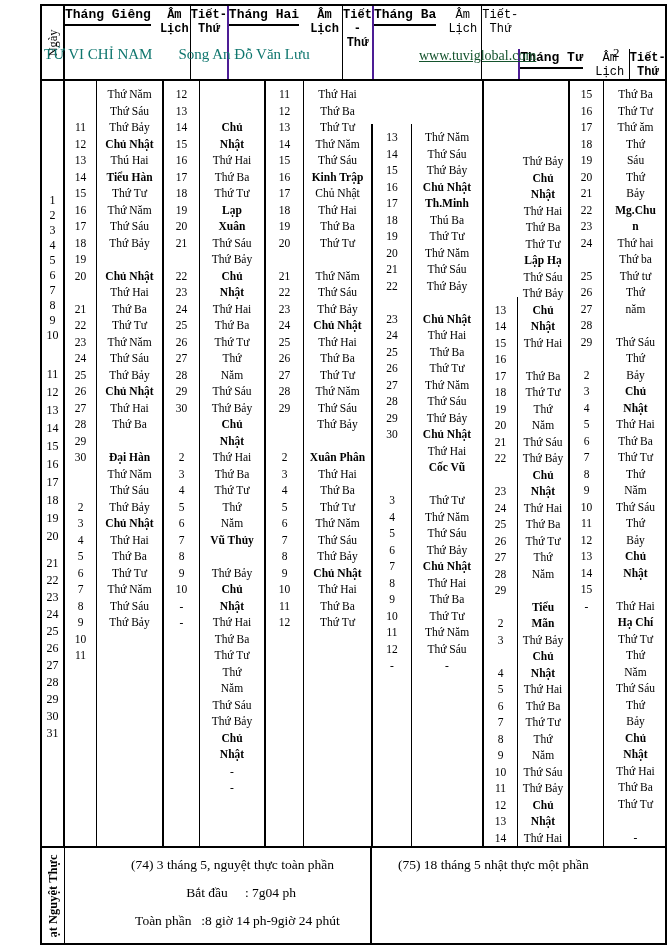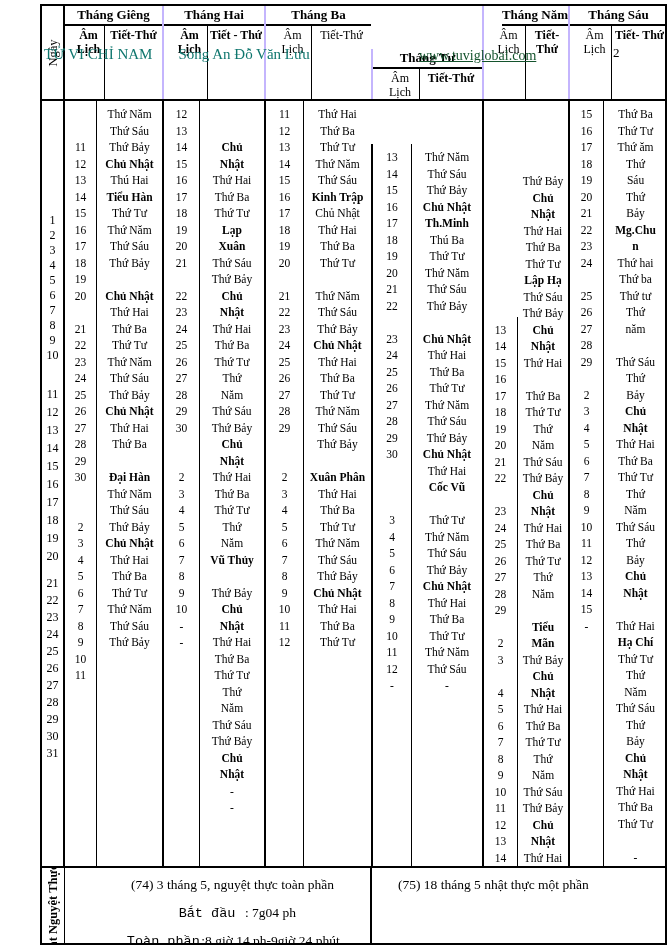--- a/index.html
+++ b/index.html
@@ -5,22 +5,22 @@
   html,body{margin:0;padding:0;background:#fff;}
   .page{position:relative;width:669px;height:947px;background:#fff;overflow:hidden;
         font-family:"Liberation Serif",serif;color:#000;}
   .cal{position:absolute;left:40px;top:4px;width:627px;height:941px;border:2px solid #000;
        box-sizing:border-box;display:flex;flex-direction:column;overflow:hidden;}
   
   .hdr{display:flex;flex:0 0 64px;border-bottom:2px solid #000;}
   .hdr-ngay{flex:0 0 23px;border-right:2px solid #000;position:relative;box-sizing:border-box;}
   .vrot{position:absolute;left:50%;top:50%;transform:translate(-50%,-50%) rotate(-90deg);
         white-space:nowrap;font-size:12.5px;}
-  .hm{display:flex;flex-direction:column;box-sizing:border-box;}
-  .hm + .hm{border-left:2px solid #c4b5fd;}
+  .hm{display:flex;flex-direction:row;box-sizing:border-box;font-family:Liberation Mono, monospace;}
+  .hm + .hm{border-left:2px solid #4c1d95;}
   .hm .name{height:18px;border-bottom:2px solid #000;text-align:center;font-weight:bold;
             font-size:13px;line-height:18px;white-space:nowrap;}
   .hm .subs{flex:1;display:flex;padding-left:8px;}
   .sub-am,.sub-tiet{box-sizing:border-box;text-align:center;font-size:12px;line-height:14px;padding-top:2px;}
   .sub-am{border-right:1px solid #000;}
   .sub-tiet{flex:1;}
   .hb{font-weight:bold;}
   
   .m1{flex:0 0 97px;}  .m1 .w-am{flex:0 0 32px;width:32px;}
   .m2{flex:0 0 102px;} .m2 .w-am{flex:0 0 36px;width:36px;}
@@ -42,21 +42,21 @@
   .c-tiet{flex:1;}
   .line{height:16.5px;line-height:16.5px;white-space:nowrap;}
   .bold{font-weight:bold;}
   
   .ftr{flex:1;display:flex;overflow:hidden;}
   .f-label{flex:0 0 23px;border-right:1px solid #000;position:relative;overflow:hidden;box-sizing:border-box;}
   .f-label .vrot{font-weight:bold;font-size:12.5px;}
   .f-left{flex:0 0 307px;border-right:2px solid #000;box-sizing:border-box;
           padding:3px 0 0 30px;font-size:13.5px;text-align:center;}
   .f-left .frow{height:28px;line-height:28px;white-space:nowrap;}
-  .f-left .lbl{display:inline-block;width:76px;font-family:Liberation Mono, monospace;}
+  .f-left .lbl{display:inline-block;width:76px;}
   .f-right{flex:1;padding:3px 0 0 26px;font-size:13.5px;}
   .f-right .frow{height:28px;line-height:28px;white-space:nowrap;}
   
   .wm{position:absolute;left:44px;top:46px;display:flex;gap:26px;font-size:15px;
       color:#0f766e;white-space:nowrap;pointer-events:none;z-index:5;}
   .wm-url{position:absolute;left:419px;top:48px;font-size:14px;text-decoration:underline;
           white-space:nowrap;z-index:5;}
   .stray2{position:absolute;left:613px;top:45px;font-size:13px;z-index:5;}
 </style>
 </head>

